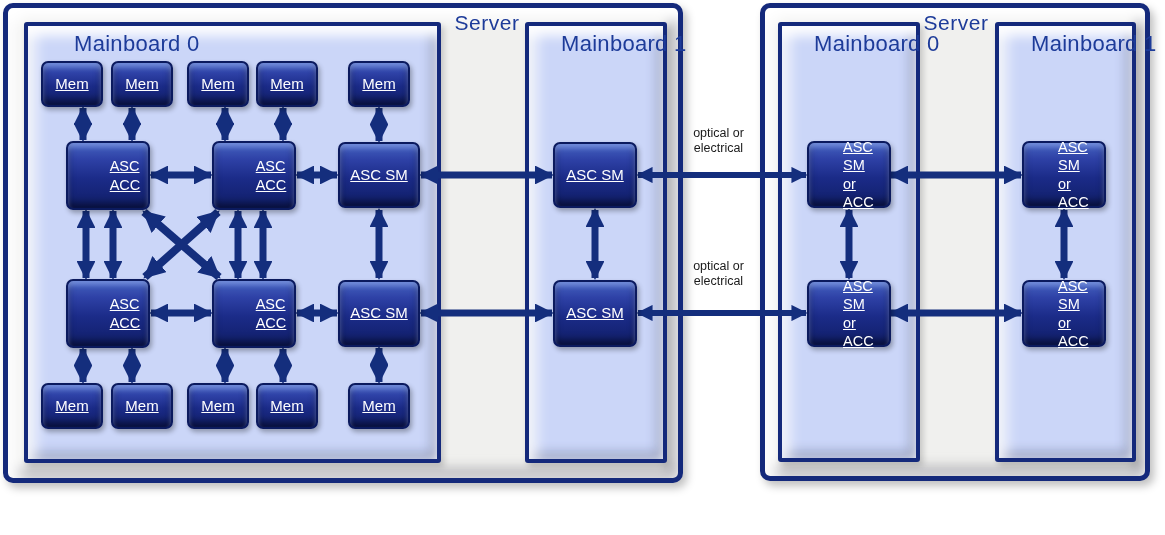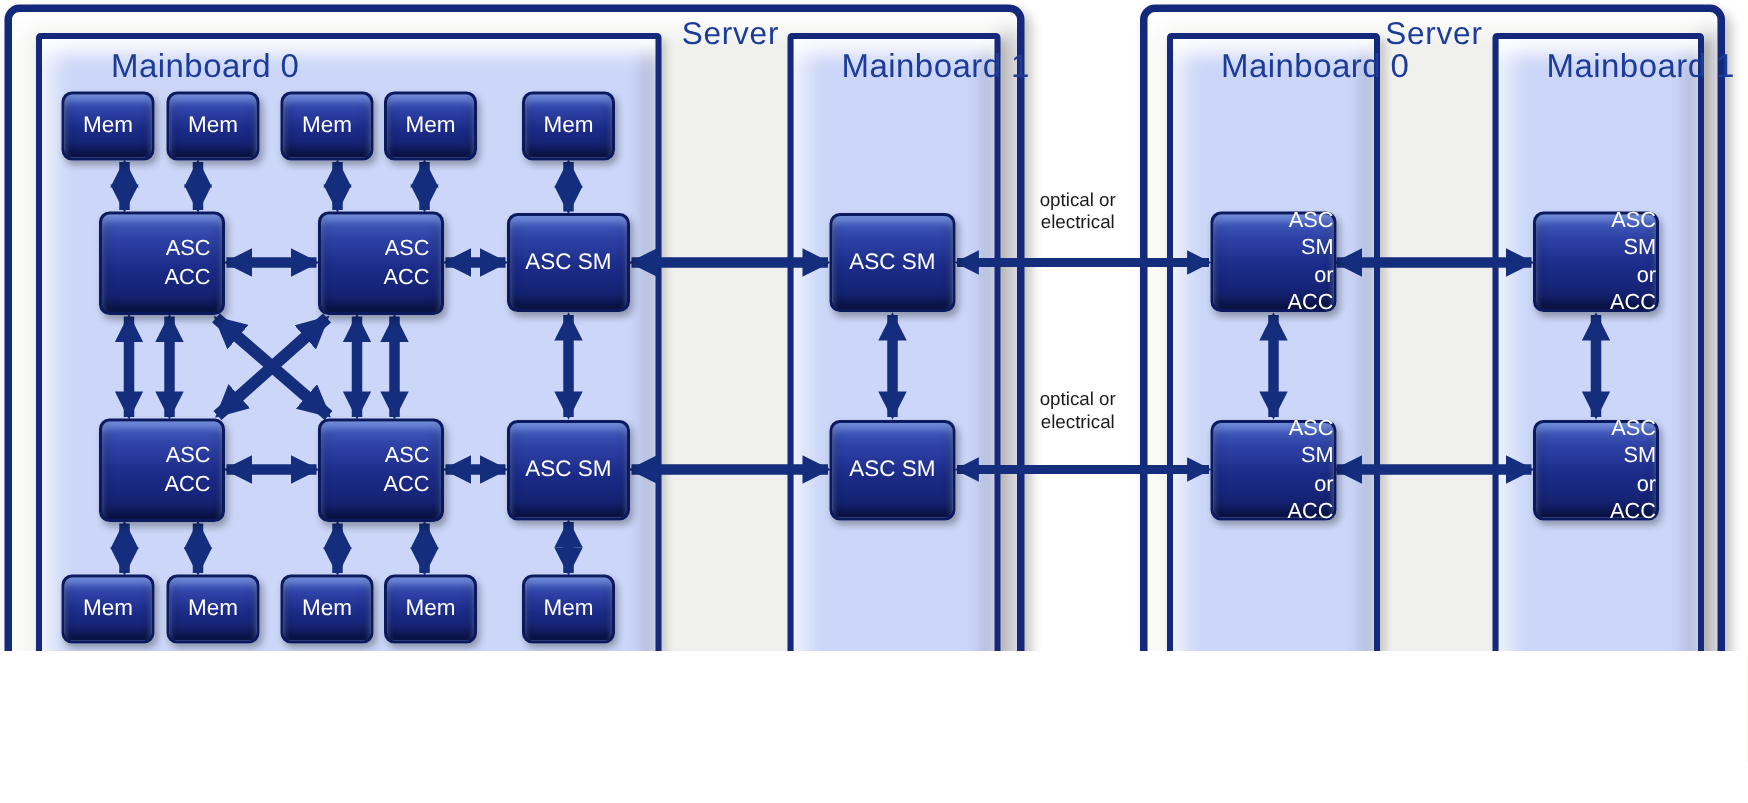--- a/index.html
+++ b/index.html
@@ -1,16 +1,16 @@
 <!DOCTYPE html>
 <html><head>
 <meta charset="utf-8">
 <style>
   html,body{margin:0;padding:0;background:#ffffff;font-family:"Liberation Sans",sans-serif;}
-  .canvas{position:relative;width:1165px;height:434px;background:#ffffff;overflow:hidden;}
+  .canvas{position:relative;width:1165px;height:535px;background:#ffffff;overflow:hidden;}
 
   .server{position:absolute;box-sizing:border-box;border:5px solid #14297b;border-radius:10px;
     background:#f0f0ee;
     box-shadow:4px 5px 8px rgba(0,0,0,.25),
       inset 0 12px 14px #ffffff,
       inset 12px 0 14px rgba(255,255,255,.9),
       inset -10px 0 12px rgba(150,150,158,.55),
       inset 0 -10px 12px rgba(150,150,158,.6);}
 
   .mainboard{position:absolute;box-sizing:border-box;border:4px solid #14297b;border-radius:3px;
@@ -19,27 +19,27 @@
       inset 0 10px 12px rgba(255,255,255,.95),
       inset 10px 0 12px rgba(255,255,255,.6),
       inset -8px 0 10px rgba(115,125,160,.4),
       inset 0 -8px 10px rgba(115,125,160,.45);}
 
   .server-label{position:absolute;font-size:21px;color:#1d3b99;text-align:center;letter-spacing:.5px;}
   .mb-label{position:absolute;font-size:22px;color:#1d3b99;letter-spacing:.3px;white-space:nowrap;margin-left:36px;}
   .mb-label.centered{text-align:left;}
 
   .chip{position:absolute;box-sizing:border-box;display:flex;align-items:center;justify-content:center;
-    text-align:right;color:#ffffff;font-size:15px;line-height:1.25;white-space:pre-line;
+    text-align:left;color:#ffffff;font-size:15px;line-height:1.25;white-space:pre-line;
     border:2px solid #0b1a5e;border-radius:7px;
     background:linear-gradient(180deg,#4663c0 0%,#2e41a6 25%,#1b2b88 55%,#101e67 100%);
     box-shadow:2px 3px 5px rgba(0,0,0,.3),
       inset 0 4px 5px rgba(170,195,255,.45),
       inset 0 -5px 7px rgba(0,0,15,.5);
-    z-index:4;}
+    z-index:4;text-decoration:underline;}
   .chip.two-line{font-size:14.5px;padding-left:34px;}
 
   .arrows{position:absolute;left:0;top:0;z-index:3;}
 
   .link-label{position:absolute;font-size:12.5px;color:#1a1a1a;text-align:center;line-height:1.2;
     white-space:pre-line;z-index:5;}
 </style>
 </head>
 <body>
 

